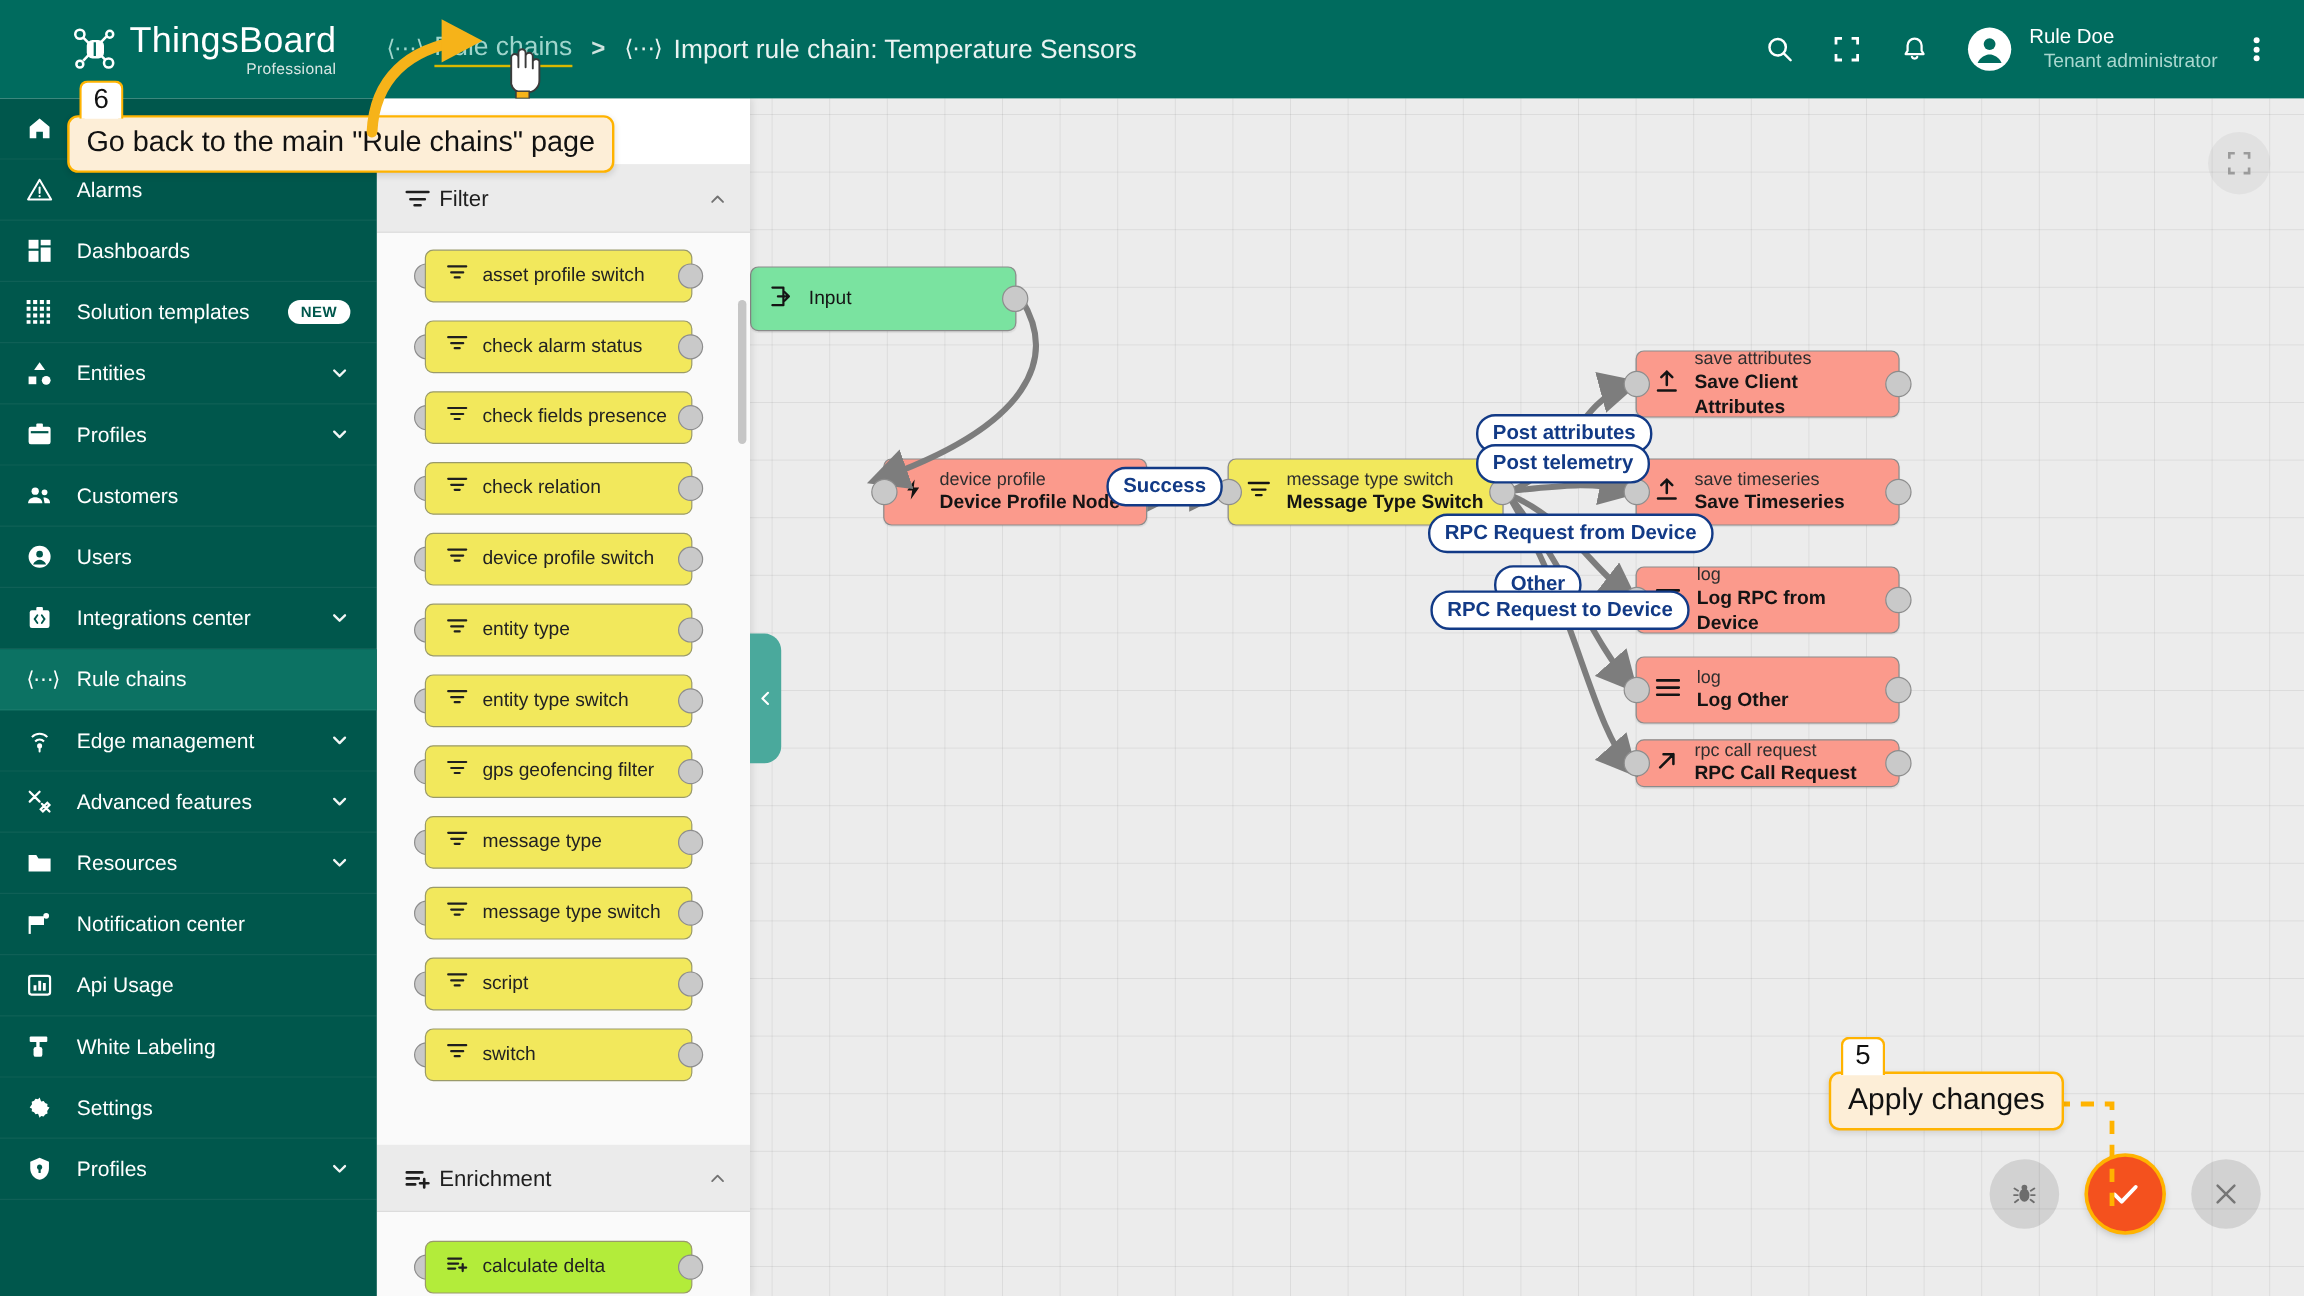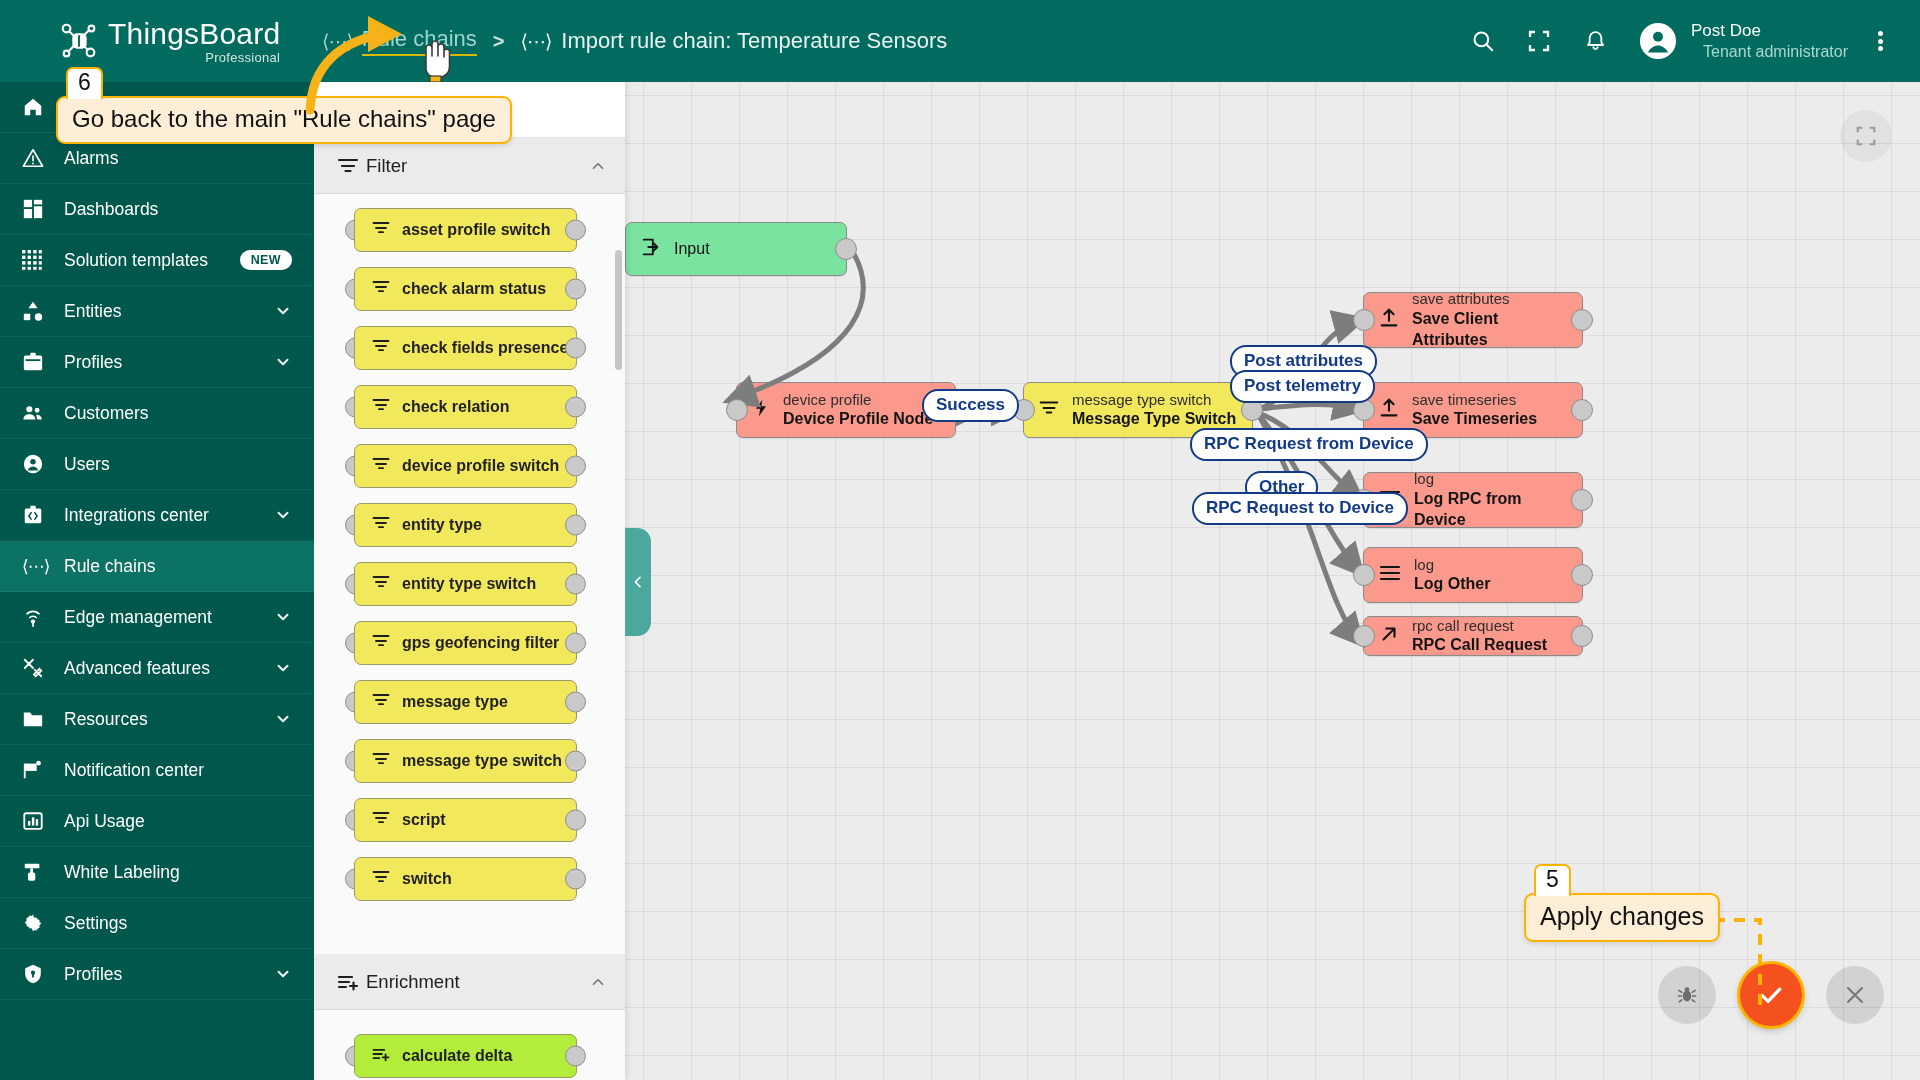--- a/index.html
+++ b/index.html
@@ -68,21 +68,21 @@
   }
   .lib-search { height: 56px; background:#fff; border-bottom: 1px solid #e2e2e2; }
   .lib-group-header {
     height: 56px; background: #ebebeb; display: flex; align-items: center;
     padding: 0 18px 0 22px; border-bottom: 1px solid #dcdcdc; cursor: pointer;
   }
   .lgh-ico { width: 30px; flex:0 0 30px; display:flex; align-items:center; }
   .lgh-title { font-size: 18.5px; color: #1f1f1f; flex: 1 1 auto; }
   .lgh-chev { width: 18px; height: 18px; opacity: .8; }
 
-  .lib-list { padding: 10px 0 0 0; font-weight: bold; }
+  .lib-list { padding: 10px 0 0 0; }
   .lib-node { position: relative; height: 51px; margin: 0 0 8px 0; display: flex; align-items: center; }
   .lib-node .chip {
     position: absolute; left: 40px; right: 48px; height: 44px;
     border-radius: 7px; border: 1px solid #9a9a6a;
     display: flex; align-items: center; padding-left: 16px; gap: 11px;
     font-size: 16px; color: #222; cursor: grab;
   }
   .chip.filter { background: #f2e85c; }
   .chip.enrich { background: #b3ec3a; }
   .port {
@@ -234,21 +234,21 @@
           <path d="M9.9 17.6a2.2 2.2 0 0 0 4.2 0" fill="none" stroke="#fff" stroke-width="1.8" stroke-linecap="round"></path>
         </svg>
       </div>
       <div class="account">
         <svg class="avatar" viewBox="0 0 40 40">
           <circle cx="20" cy="20" r="19" fill="#fff"></circle>
           <circle cx="20" cy="15.5" r="5.2" fill="#006b5e"></circle>
           <path d="M9.5 32c2.3-5 7-7.3 10.5-7.3S28.2 27 30.5 32z" fill="#006b5e"></path>
         </svg>
         <span class="acct-text">
-          <span class="acct-name">Post Doe</span>
+          <span class="acct-name">Rule Doe</span>
           <span class="acct-role">Tenant administrator</span>
         </span>
       </div>
       <div class="kebab">
         <span>
             <i></i>
             <i></i>
             <i></i>
           </span>
       </div>

